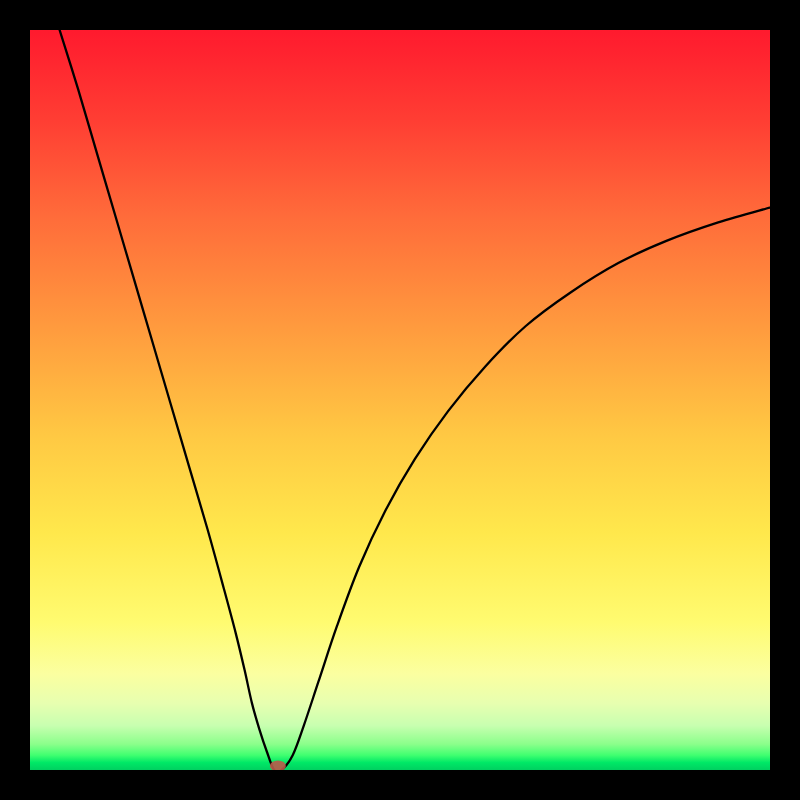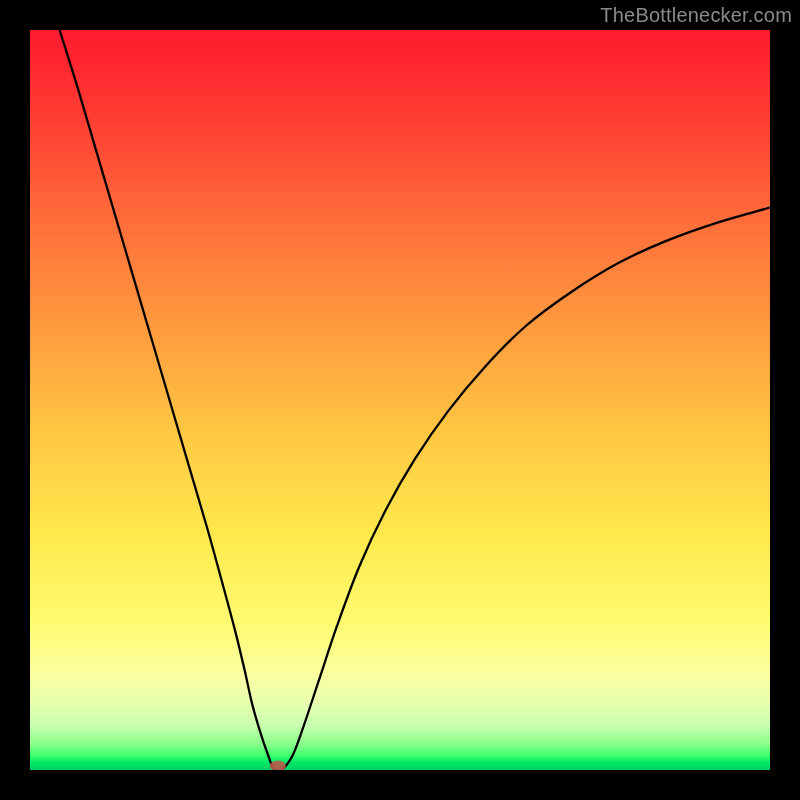--- a/index.html
+++ b/index.html
@@ -70,14 +70,13 @@
 <body>
 
 <div class="frame">
   <div class="plot-area">
     <div class="gradient"></div>
     <svg class="curve-svg" viewBox="0 0 740 740" preserveAspectRatio="none">
       <path id="curve-path" fill="none" stroke="#000000" stroke-width="2.3" stroke-linejoin="round" stroke-linecap="round" d="M 29.60 0.00 C 32.68 9.87, 41.93 38.85, 48.10 59.20 C 54.27 79.55, 60.43 101.13, 66.60 122.10 C 72.77 143.07, 78.93 164.03, 85.10 185.00 C 91.27 205.97, 97.43 226.93, 103.60 247.90 C 109.77 268.87, 115.93 289.83, 122.10 310.80 C 128.27 331.77, 134.43 352.73, 140.60 373.70 C 146.77 394.67, 152.93 415.63, 159.10 436.60 C 165.27 457.57, 171.80 479.15, 177.60 499.50 C 183.40 519.85, 189.19 541.43, 193.88 558.70 C 198.57 575.97, 202.27 589.53, 205.72 603.10 C 209.17 616.67, 211.89 628.38, 214.60 640.10 C 217.31 651.82, 219.53 663.53, 222.00 673.40 C 224.47 683.27, 226.93 691.28, 229.40 699.30 C 231.87 707.32, 234.33 714.72, 236.80 721.50 C 239.27 728.28, 241.73 736.92, 244.20 740.00 C 246.67 743.08, 248.52 742.47, 251.60 740.00 C 254.68 737.53, 259.00 732.60, 262.70 725.20 C 266.40 717.80, 269.48 707.93, 273.80 695.60 C 278.12 683.27, 283.05 667.85, 288.60 651.20 C 294.15 634.55, 300.32 614.82, 307.10 595.70 C 313.88 576.58, 321.28 555.62, 329.30 536.50 C 337.32 517.38, 345.95 498.88, 355.20 481.00 C 364.45 463.12, 374.32 445.85, 384.80 429.20 C 395.28 412.55, 406.38 396.52, 418.10 381.10 C 429.82 365.68, 442.15 350.88, 455.10 336.70 C 468.05 322.52, 481.62 308.33, 495.80 296.00 C 509.98 283.67, 524.78 273.18, 540.20 262.70 C 555.62 252.22, 572.27 241.73, 588.30 233.10 C 604.33 224.47, 619.75 217.68, 636.40 210.90 C 653.05 204.12, 670.93 197.95, 688.20 192.40 C 705.47 186.85, 731.37 180.07, 740.00 177.60"></path>
       <ellipse id="marker-dot" rx="8" ry="5.5" fill="#b95a4a" fill-opacity="0.9" cx="247.90" cy="736.00"></ellipse>
     </svg>
   </div>
-  <div class="watermark">TheBottlenecker.com</div>
 </div>
 
 </body></html>

